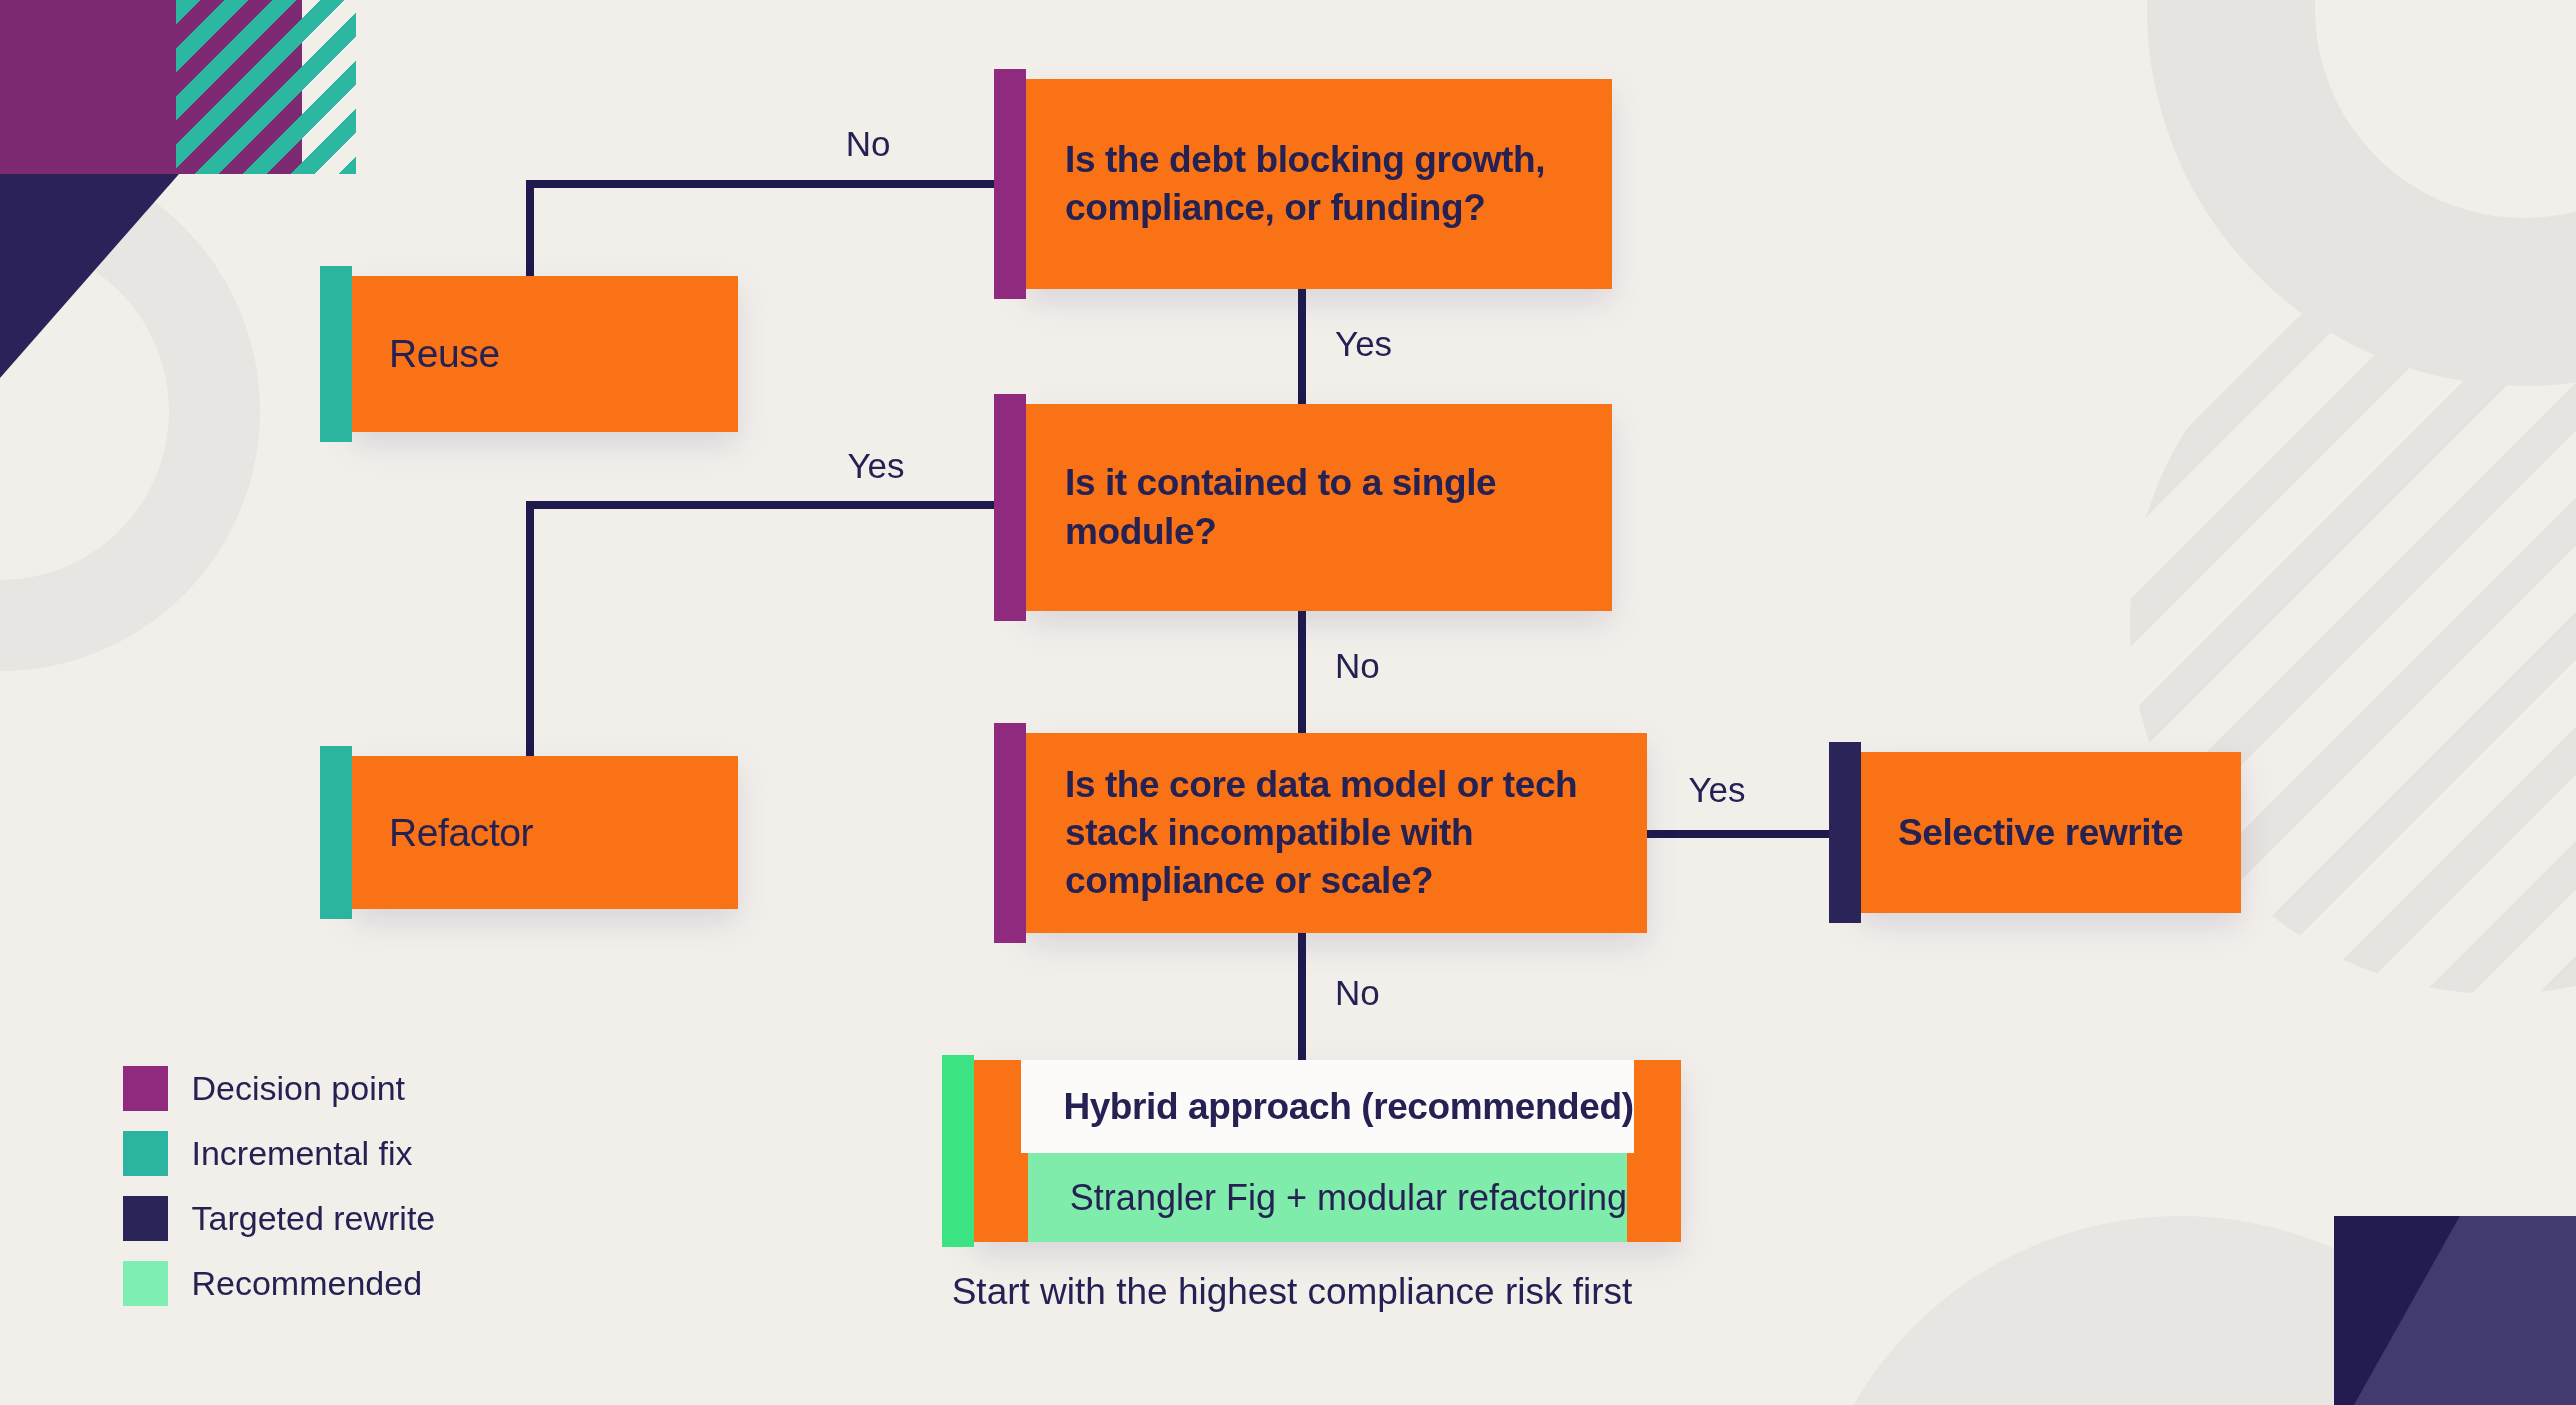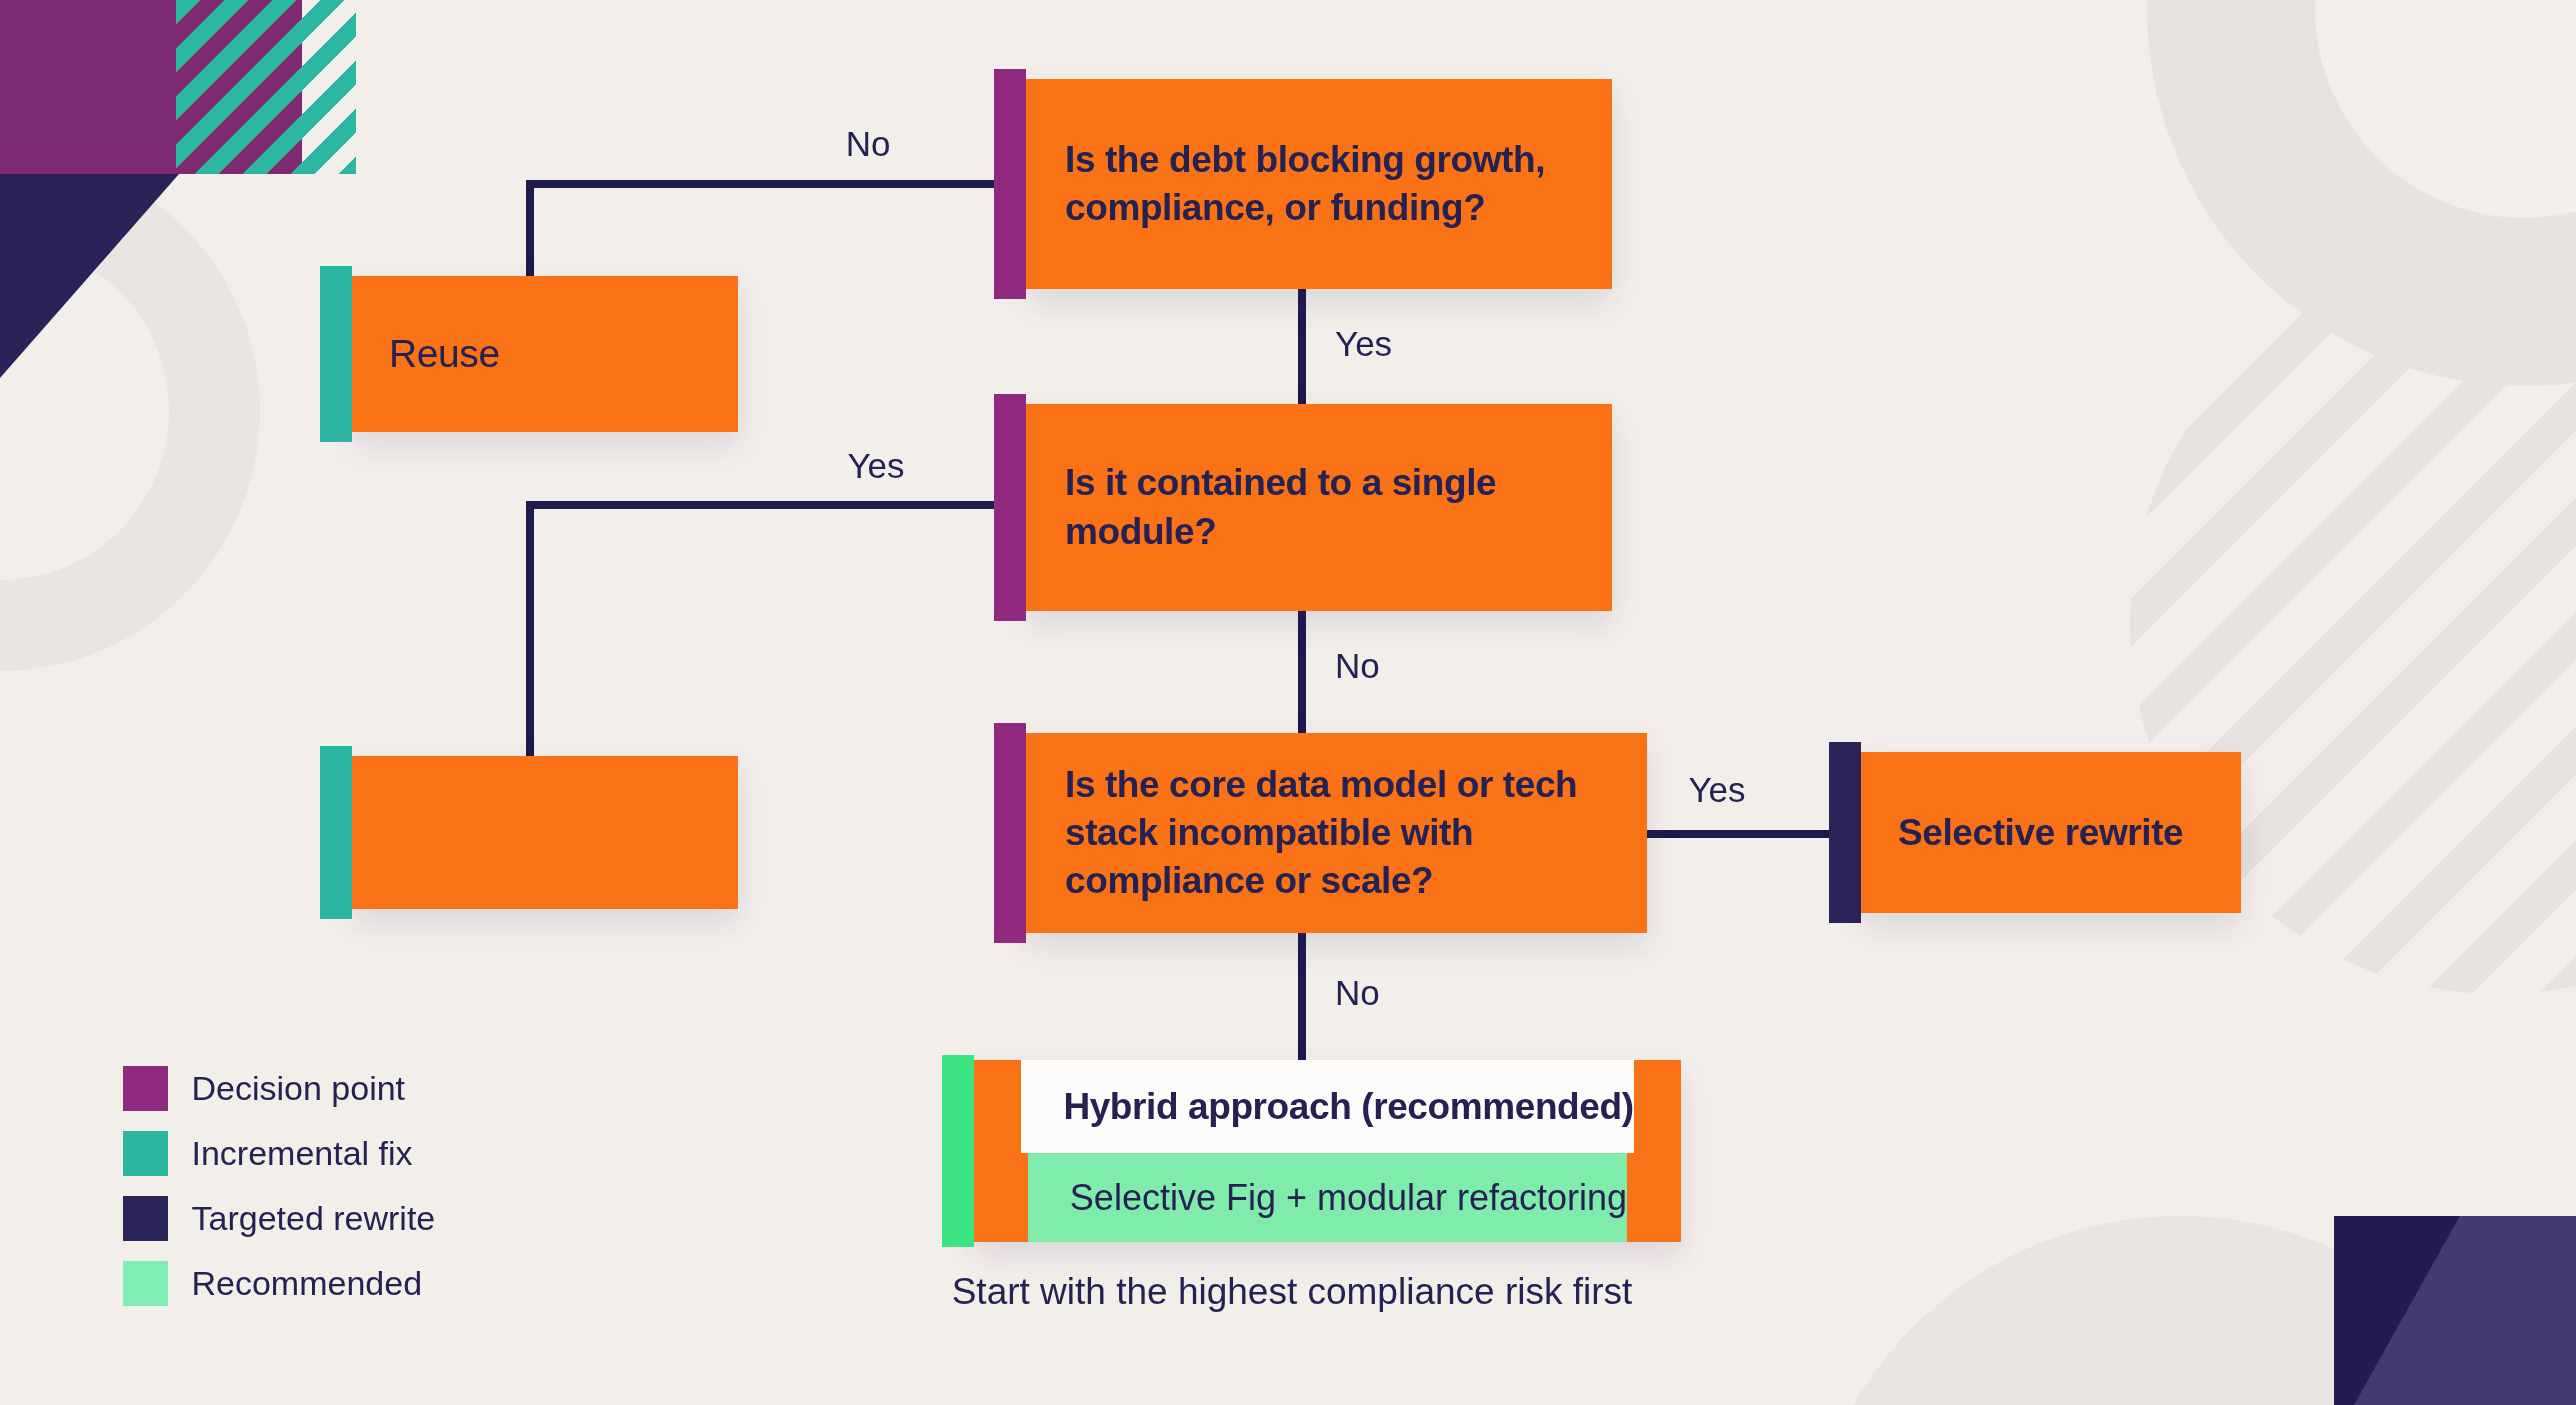--- a/index.html
+++ b/index.html
@@ -198,34 +198,35 @@
     <div class="q-text">Is the core data model or tech stack incompatible with compliance or scale?</div>
   </div>
 
   <div class="node" style="left:352px; top:276px; width:386px; height:156px">
     <span class="accent-bar" style="background-color: rgb(43, 181, 160);"></span>
     <div class="outcome-text">Reuse</div>
   </div>
 
   <div class="node" style="left:352px; top:756px; width:386px; height:153px">
     <span class="accent-bar" style="background-color: rgb(43, 181, 160);"></span>
+    <div class="outcome-text">Refactor</div>
   </div>
 
   <div class="node" style="left:1861px; top:752px; width:380px; height:161px">
     <span class="accent-bar" style="background-color: rgb(42, 36, 88);"></span>
     <div class="outcome-title">Selective rewrite</div>
   </div>
 
   <div class="node hybrid-node" style="left:974px; top:1060px; width:707px; height:182px">
     <span class="accent-bar flush" style="background-color: rgb(60, 227, 131);"></span>
     <div class="hybrid-title-section">
       <div class="hybrid-title">Hybrid approach (recommended)</div>
     </div>
     <div class="hybrid-sub-section" style="background-color: rgb(127, 236, 171);">
-      <div class="hybrid-sub">Selective Fig + modular refactoring</div>
+      <div class="hybrid-sub">Strangler Fig + modular refactoring</div>
     </div>
   </div>
 
   <div class="footnote">Start with the highest compliance risk first</div>
 
   <div class="legend">
     <div class="legend-row">
       <span class="legend-swatch" style="background-color: rgb(143, 42, 126);"></span>
       <span class="legend-label">Decision point</span>
     </div>

